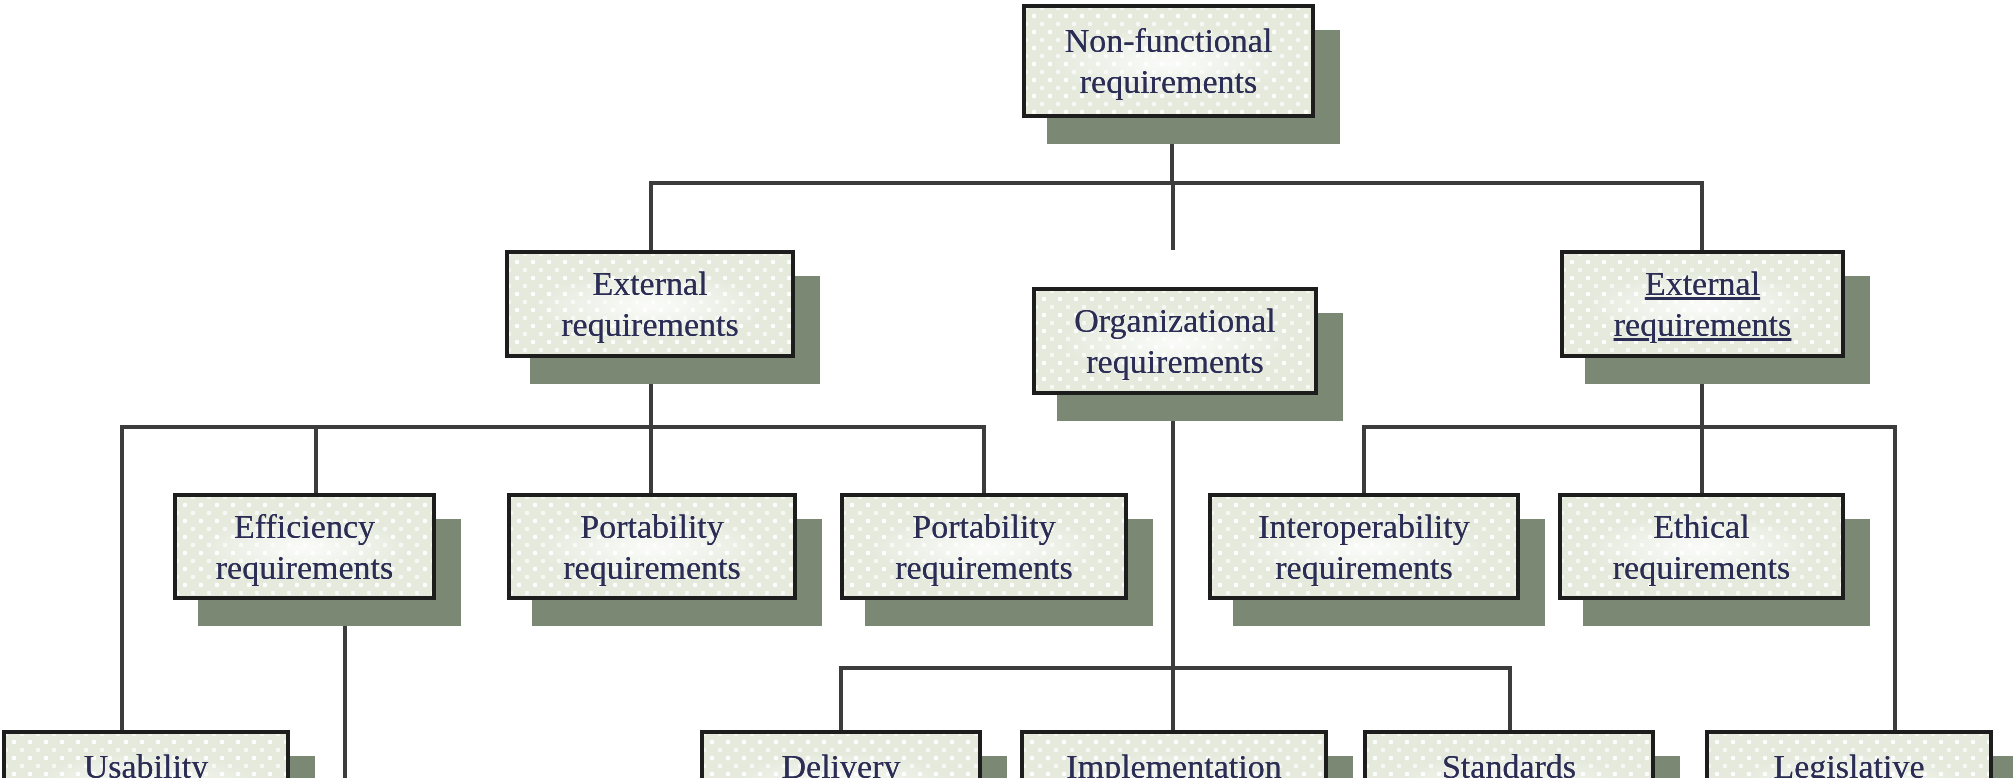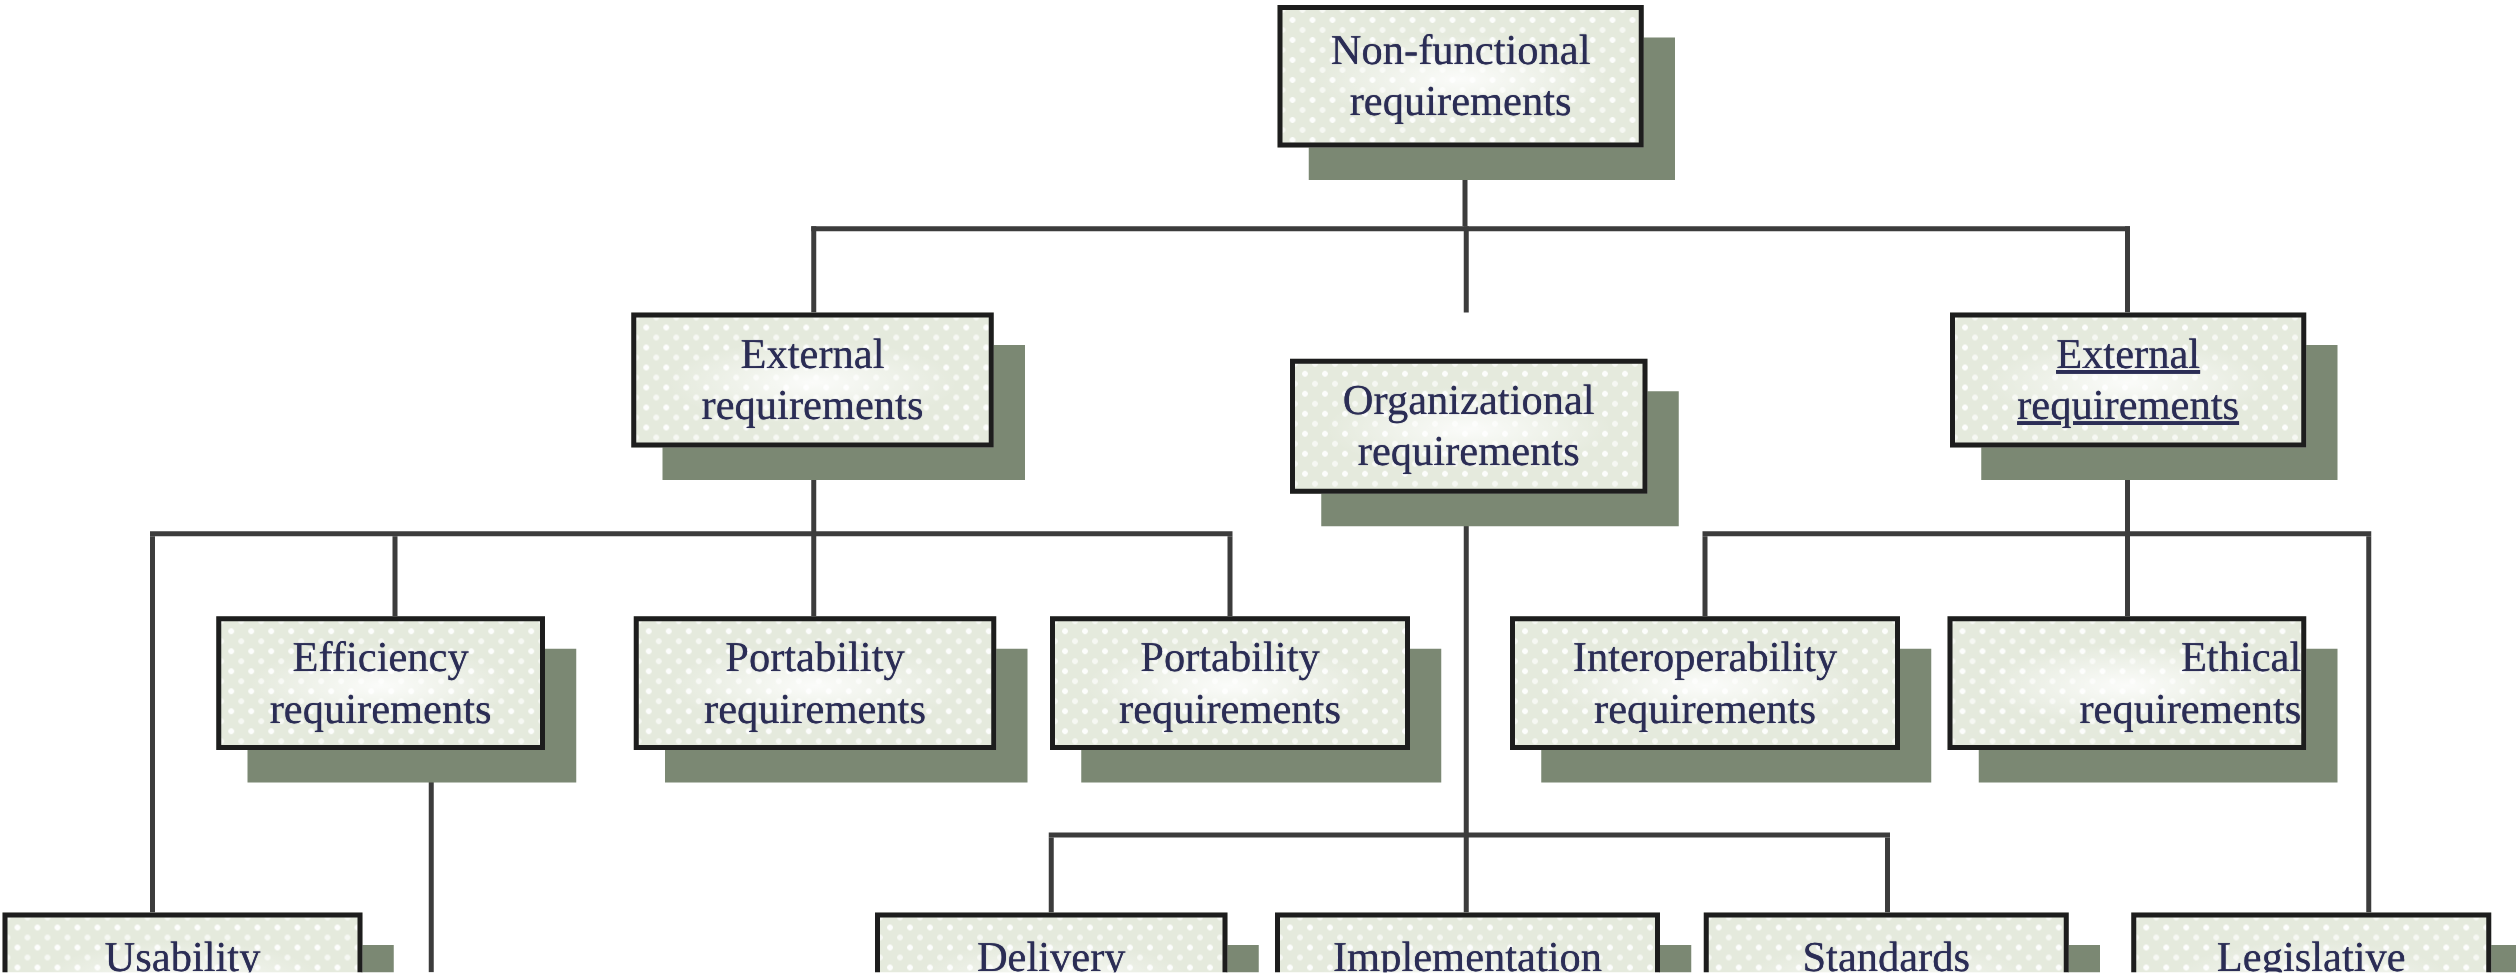--- a/index.html
+++ b/index.html
@@ -112,21 +112,21 @@
   <div class="node" style="left:840px;top:493px;width:288px;height:107px;">
     <span>Portability</span>
     <span>requirements</span>
   </div>
 
   <div class="node" style="left:1208px;top:493px;width:312px;height:107px;text-align:right;">
     <span>Interoperability</span>
     <span>requirements</span>
   </div>
 
-  <div class="node" style="left:1558px;top:493px;width:287px;height:107px;align-items:flex-end;">
+  <div class="node" style="left:1558px;top:493px;width:287px;height:107px;">
     <span>Ethical</span>
     <span>requirements</span>
   </div>
 
   <div class="node cut" style="left:2px;top:730px;width:288px;height:110px;">
     <span>Usability</span>
   </div>
 
   <div class="node cut" style="left:700px;top:730px;width:282px;height:110px;">
     <span>Delivery</span>

